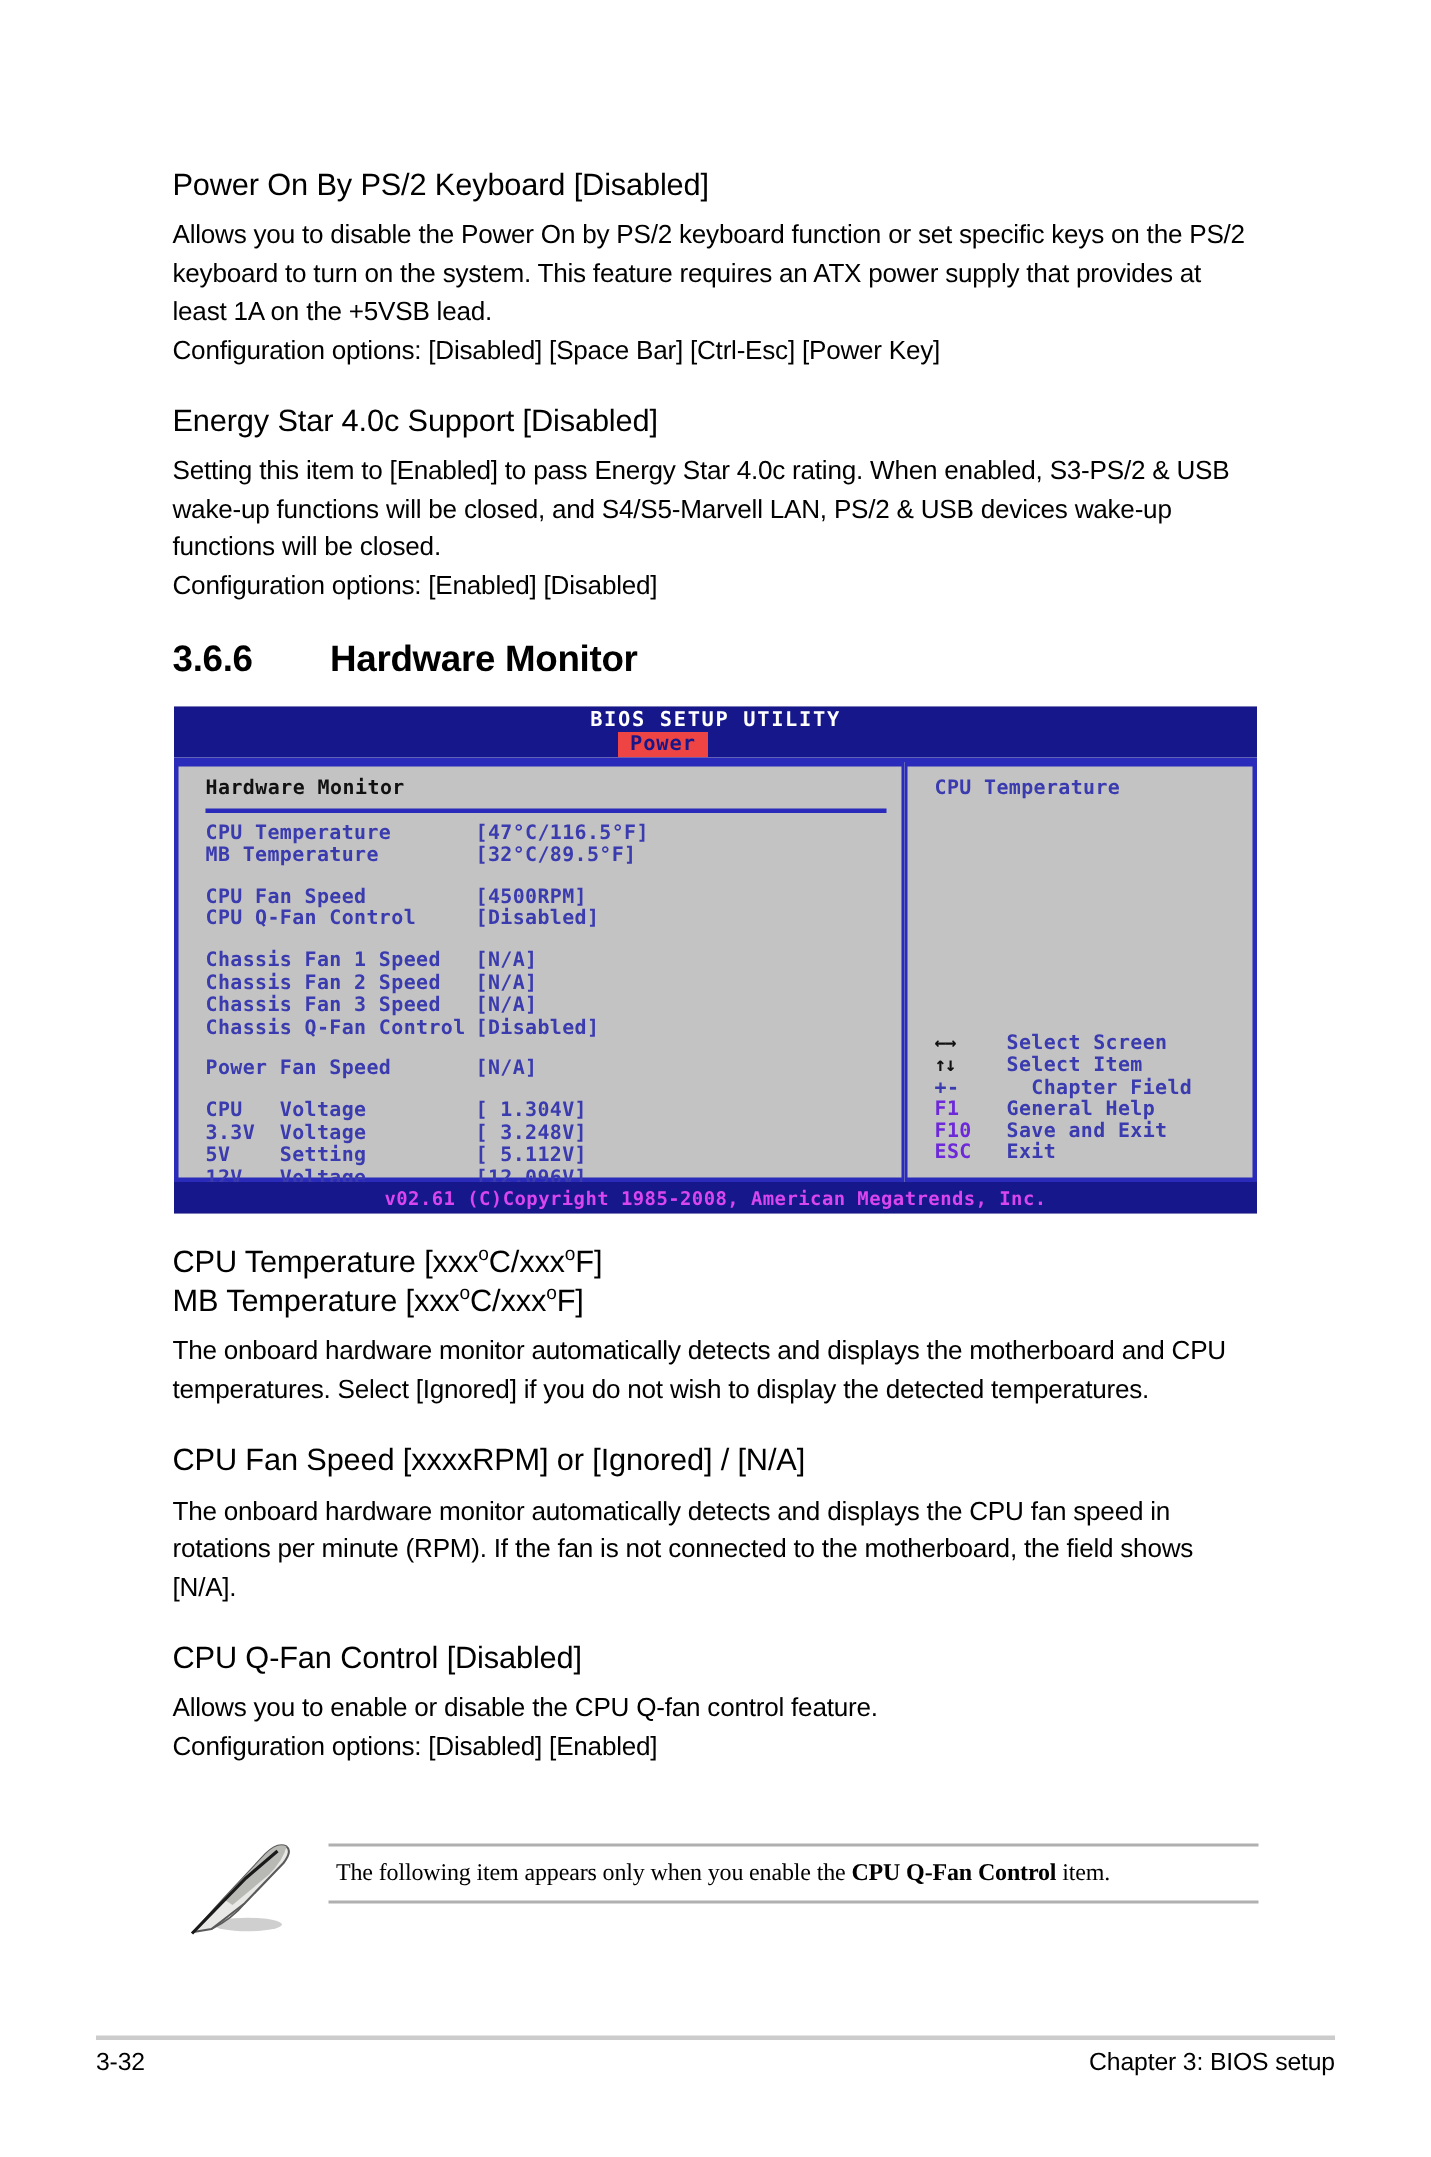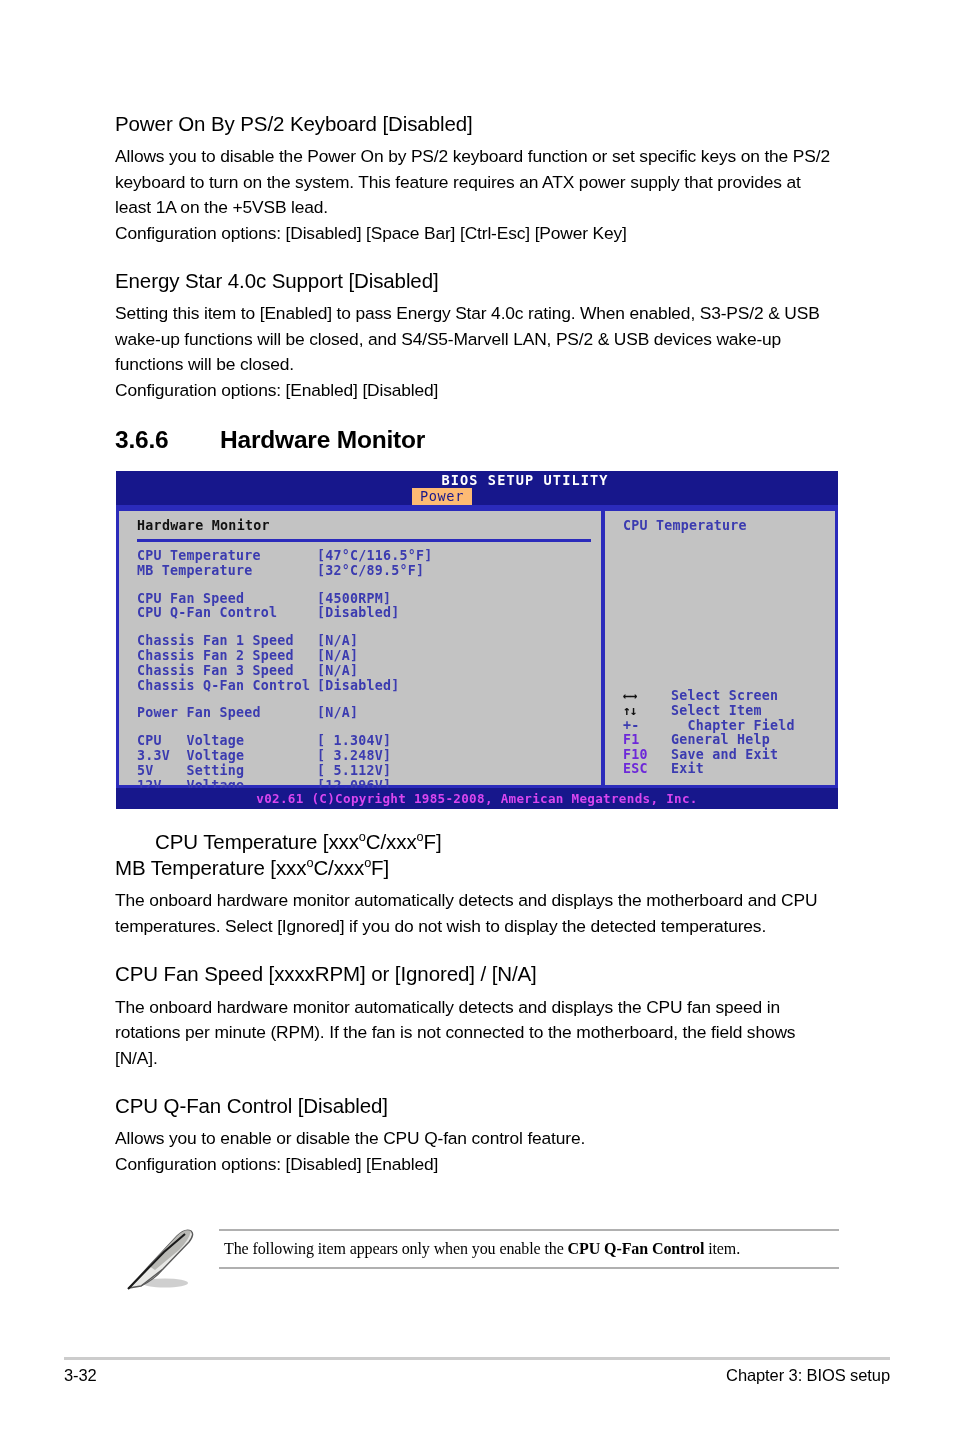--- a/index.html
+++ b/index.html
@@ -30,21 +30,21 @@
     width: 724px;
   }
 
   h3.item-head {
     font-size: 20.5px;
     font-weight: normal;
     line-height: 1.18;
     margin: 0 0 8px 0;
     letter-spacing: -0.1px;
   }
-  h3.item-head.tight { margin-bottom: 2px; margin-left: 40px; }
+  h3.item-head.tight { margin-bottom: 2px; }
 
   p.body-text {
     font-size: 17.4px;
     line-height: 25.5px;
     margin: 0;
     letter-spacing: -0.15px;
   }
 
   .sec-gap-lg { height: 23px; }
 
@@ -82,30 +82,29 @@
   .bios-title {
     position: absolute;
     top: 1px;
     left: 0;
     width: 100%;
     text-align: center;
     color: #ffffff;
     font-size: 13.6px;
     font-weight: bold;
     letter-spacing: 1.1px;
-    padding-left: 48px;
   }
   .bios-tab {
     position: absolute;
     top: 17px;
     left: 296px;
-    background: #fdba74;
+    background: #ef4444;
     color: #17178c;
     font-size: 13.6px;
-    font-weight: normal;
+    font-weight: bold;
     padding: 0 8px 1px 8px;
     letter-spacing: 0.6px;
   }
   .bios-body {
     position: absolute;
     left: 0; top: 34px;
     width: 722px;
     height: 283px;
     box-sizing: border-box;
     border-top: 3px solid #2b2bbb;

